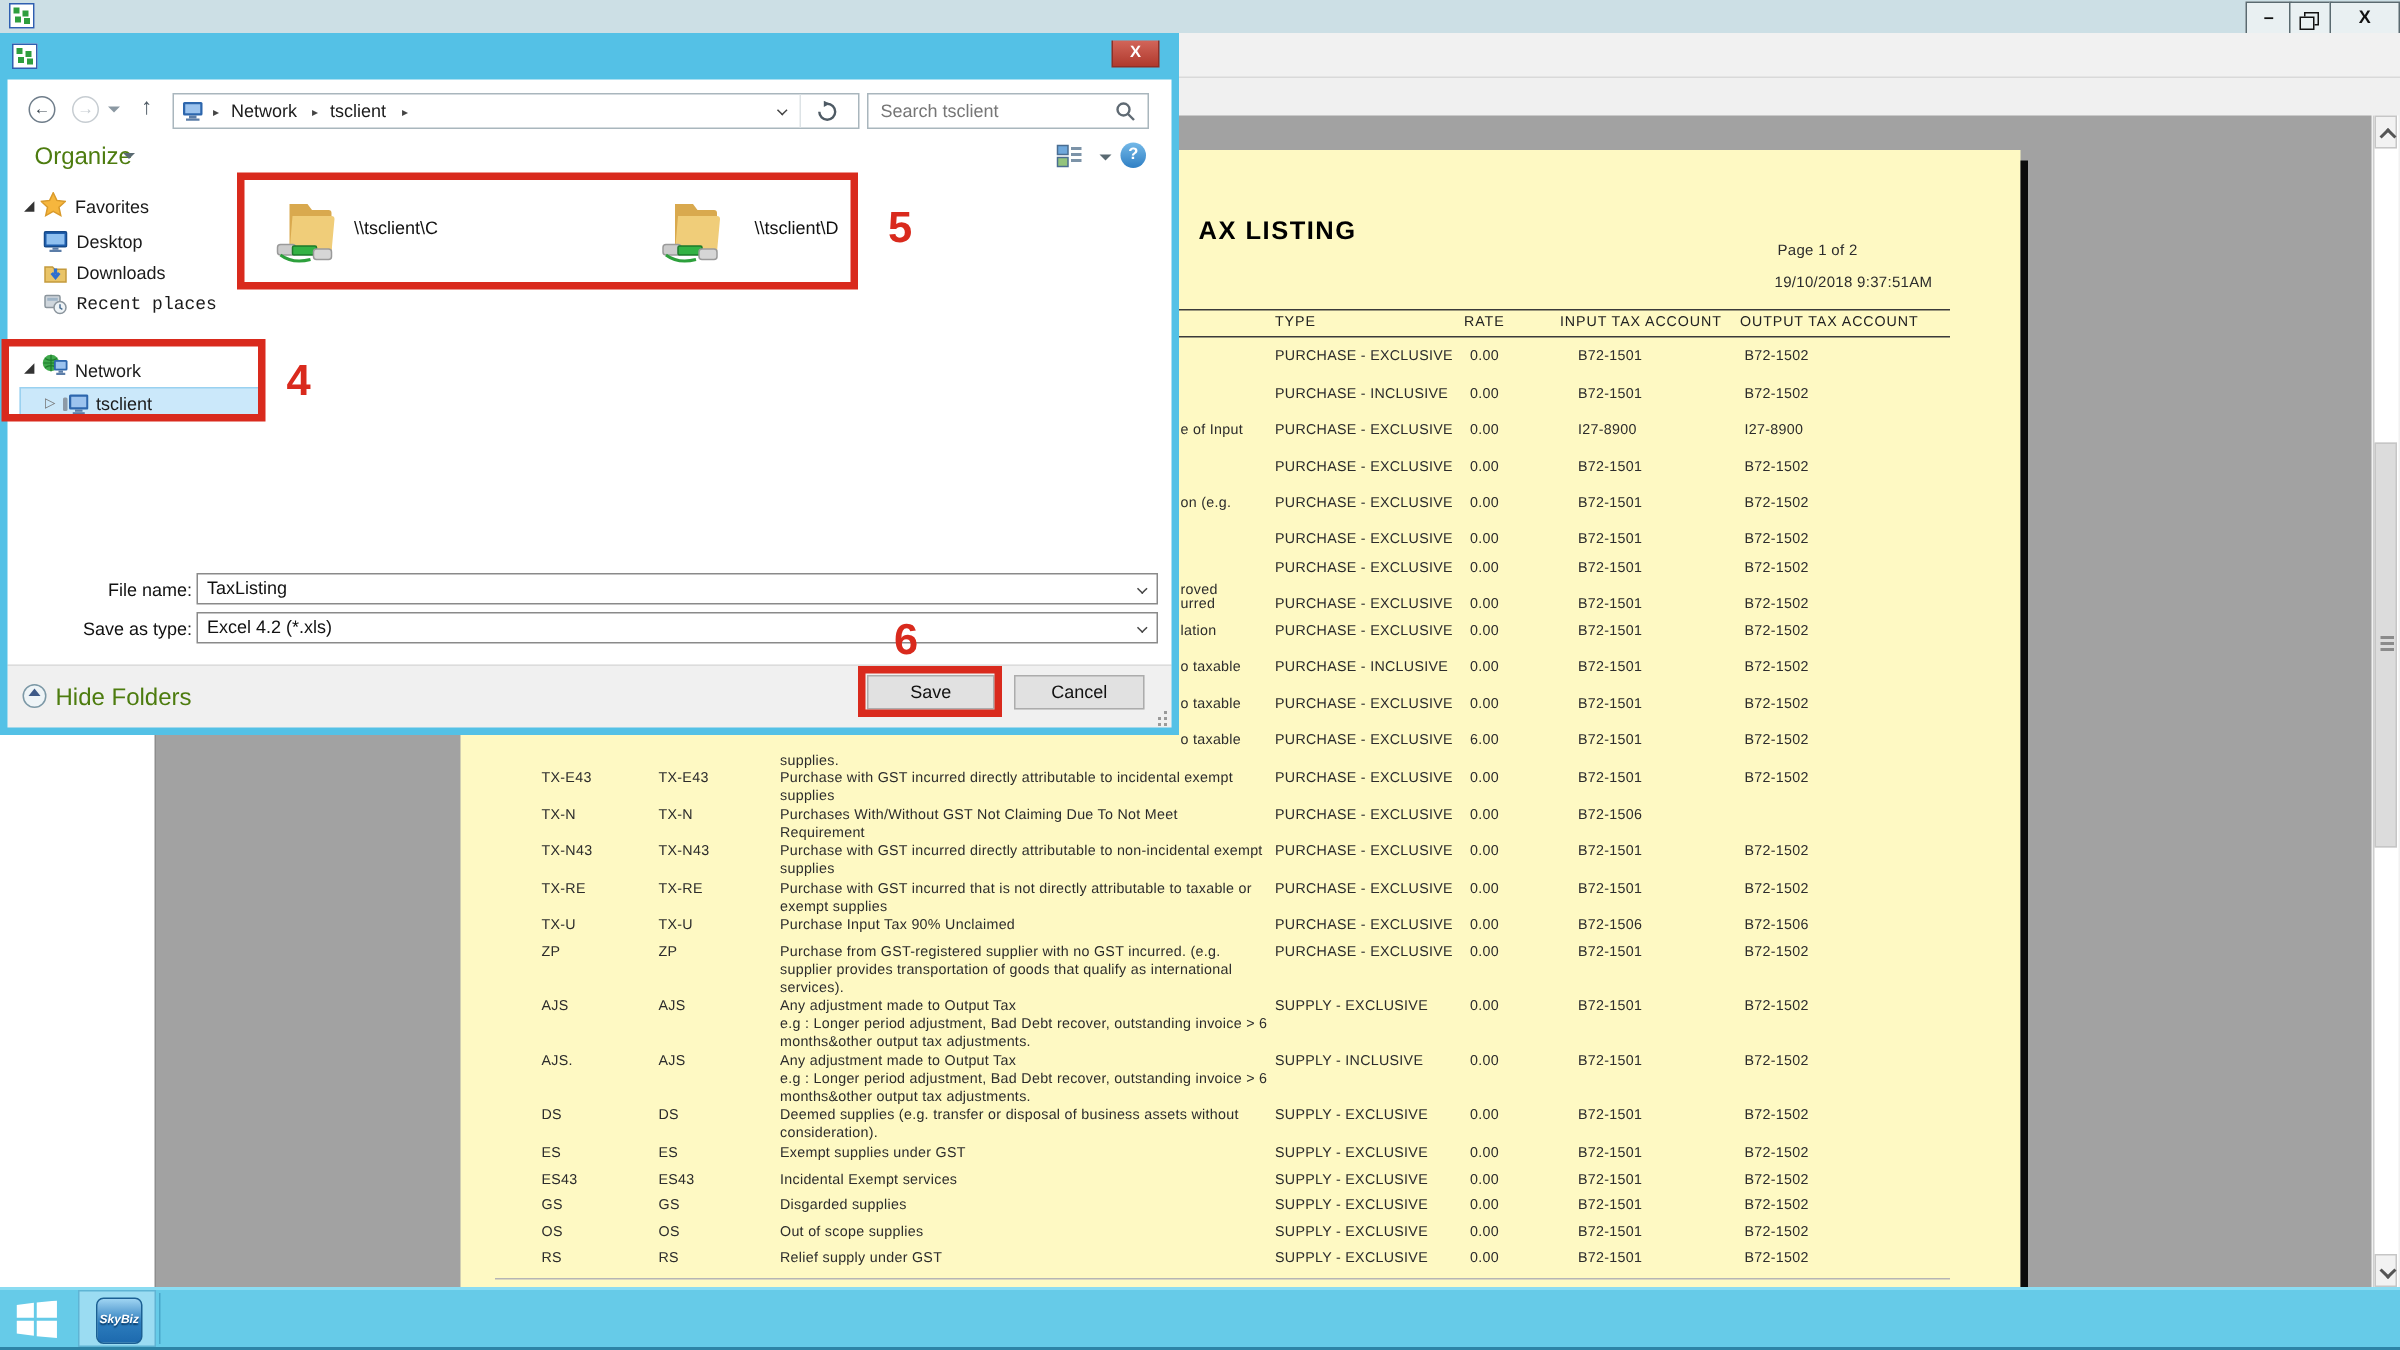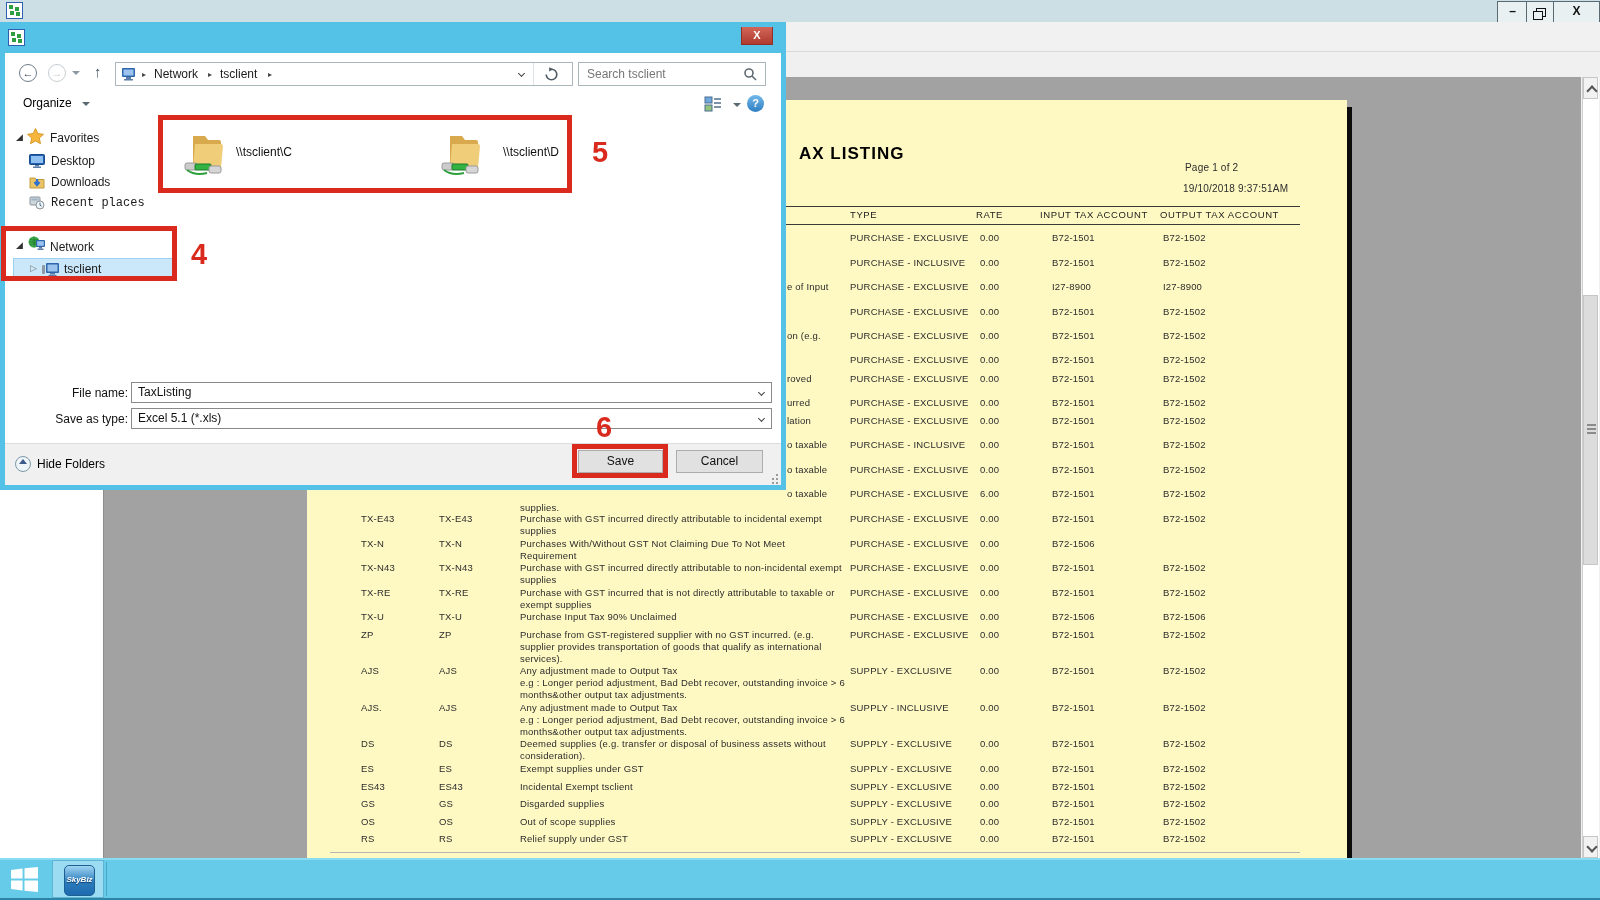--- a/index.html
+++ b/index.html
@@ -43,21 +43,21 @@
   #dlg-titlebar{left:0;top:0;width:786px;height:31px;background:#54c1e6;}
   #dlg-title{left:0;top:8px;width:786px;text-align:center;font-size:13px;color:#101010;}
   #dlg-close{left:741px;top:3px;width:32px;height:20px;background:linear-gradient(#d4685c,#b03a2e);
     border:1px solid #8f2f26;box-sizing:border-box;color:#fff;font-size:11px;font-weight:bold;text-align:center;line-height:18px;}
   .navcircle{width:18px;height:18px;border-radius:50%;box-sizing:border-box;text-align:center;font-size:11px;line-height:16px;}
   #addr-box{left:115px;top:40px;width:458px;height:24px;border:1px solid #a9b6bd;box-sizing:border-box;background:#fff;}
   #addr-divider{left:533px;top:41px;width:1px;height:22px;background:#dde3e6;}
   #search-box{left:578px;top:40px;width:188px;height:24px;border:1px solid #a9b6bd;box-sizing:border-box;background:#fff;}
   .crumb{font-size:12px;color:#1b1b1b;}
   .crumb-sep{font-size:8px;color:#444;}
-  .menu-label{font-size:12px;color:#000000;}
+  .menu-label{font-size:16px;color:#4d7c0f;}
   .caret{width:0;height:0;border-left:4px solid transparent;border-right:4px solid transparent;border-top:4px solid #5a6a72;}
   .side-label{font-size:12px;color:#1b1b1b;white-space:nowrap;}
   .file-label{font-size:12px;color:#111;white-space:nowrap;}
   #tsclient-row{left:13px;top:236px;width:163px;height:21px;background:#cbe8fa;border:1px solid #9ad1f0;box-sizing:border-box;}
   .fld-label{font-size:12px;color:#111;text-align:right;}
   .combo{border:1px solid #8a8a8a;background:#fff;box-sizing:border-box;height:21px;font-size:12px;line-height:19px;padding-left:6px;color:#111;}
   #dlg-footer{left:5px;top:421px;width:776px;height:42px;background:#f0f0f0;border-top:1px solid #dcdcdc;}
   .btn{background:#e1e1e1;border:1px solid #acacac;box-sizing:border-box;font-size:12px;color:#111;text-align:center;line-height:21px;}
   #hide-circle{width:16px;height:16px;border-radius:50%;border:1px solid #7c98a6;background:#eef4f7;box-sizing:border-box;}
   #grip-dots{width:10px;height:10px;}
@@ -136,21 +136,21 @@
           <div class="abs rpt" style="left: 745px; top: 0px;">B72-1501</div>
           <div class="abs rpt" style="left: 856px; top: 0px;">B72-1502</div>
         </div>
         <div class="abs" style="left: 0px; top: 254px; width: 1000px; height: 12px;">
           <div class="abs rpt" style="left: 543px; top: 0px;">PURCHASE - EXCLUSIVE</div>
           <div class="abs rpt" style="left: 673px; top: 0px;">0.00</div>
           <div class="abs rpt" style="left: 745px; top: 0px;">B72-1501</div>
           <div class="abs rpt" style="left: 856px; top: 0px;">B72-1502</div>
         </div>
         <div class="abs" style="left: 0px; top: 273px; width: 1000px; height: 12px;">
-          <div class="abs rpt" style="left: 480px; top: 0px;">roved</div>
+          <div class="abs rpt" style="left: 480px; top: 15px;">roved</div>
           <div class="abs rpt" style="left: 543px; top: 0px;">PURCHASE - EXCLUSIVE</div>
           <div class="abs rpt" style="left: 673px; top: 0px;">0.00</div>
           <div class="abs rpt" style="left: 745px; top: 0px;">B72-1501</div>
           <div class="abs rpt" style="left: 856px; top: 0px;">B72-1502</div>
         </div>
         <div class="abs" style="left: 0px; top: 297px; width: 1000px; height: 12px;">
           <div class="abs rpt" style="left: 480px; top: 0px;">urred</div>
           <div class="abs rpt" style="left: 543px; top: 0px;">PURCHASE - EXCLUSIVE</div>
           <div class="abs rpt" style="left: 673px; top: 0px;">0.00</div>
           <div class="abs rpt" style="left: 745px; top: 0px;">B72-1501</div>
@@ -281,21 +281,21 @@
           <div class="abs rpt" style="left: 132px; top: 0px;">ES</div>
           <div class="abs rpt" style="left: 213px; top: 0px;">Exempt supplies under GST</div>
           <div class="abs rpt" style="left: 543px; top: 0px;">SUPPLY - EXCLUSIVE</div>
           <div class="abs rpt" style="left: 673px; top: 0px;">0.00</div>
           <div class="abs rpt" style="left: 745px; top: 0px;">B72-1501</div>
           <div class="abs rpt" style="left: 856px; top: 0px;">B72-1502</div>
         </div>
         <div class="abs" style="left: 0px; top: 681px; width: 1000px; height: 12px;">
           <div class="abs rpt" style="left: 54px; top: 0px;">ES43</div>
           <div class="abs rpt" style="left: 132px; top: 0px;">ES43</div>
-          <div class="abs rpt" style="left: 213px; top: 0px;">Incidental Exempt tsclient</div>
+          <div class="abs rpt" style="left: 213px; top: 0px;">Incidental Exempt services</div>
           <div class="abs rpt" style="left: 543px; top: 0px;">SUPPLY - EXCLUSIVE</div>
           <div class="abs rpt" style="left: 673px; top: 0px;">0.00</div>
           <div class="abs rpt" style="left: 745px; top: 0px;">B72-1501</div>
           <div class="abs rpt" style="left: 856px; top: 0px;">B72-1502</div>
         </div>
         <div class="abs" style="left: 0px; top: 698px; width: 1000px; height: 12px;">
           <div class="abs rpt" style="left: 54px; top: 0px;">GS</div>
           <div class="abs rpt" style="left: 132px; top: 0px;">GS</div>
           <div class="abs rpt" style="left: 213px; top: 0px;">Disgarded supplies</div>
           <div class="abs rpt" style="left: 543px; top: 0px;">SUPPLY - EXCLUSIVE</div>
@@ -474,21 +474,21 @@
         </div>
       </div>
 
     <span class="abs fld-label" style="left:40px;top:364px;width:88px">File name:</span>
     <div class="abs combo" style="left:131px;top:360px;width:641px">
       <span>TaxListing</span>
       <span class="chev small" style="right:7px;top:7px;transform:rotate(45deg)"></span>
     </div>
     <span class="abs fld-label" style="left:40px;top:390px;width:88px">Save as type:</span>
     <div class="abs combo" style="left:131px;top:386px;width:641px">
-      <span>Excel 5.1 (*.xls)</span>
+      <span>Excel 4.2 (*.xls)</span>
       <span class="chev small" style="right:7px;top:7px;transform:rotate(45deg)"></span>
     </div>
 
     <div class="abs" id="dlg-footer"></div>
     <div class="abs" id="hide-circle" style="left:15px;top:434px">
       <span class="abs" style="left:3px;top:2px;width:0;height:0;border-left:4px solid transparent;border-right:4px solid transparent;border-bottom:5px solid #3e5a88"></span>
     </div>
     <span class="abs menu-label" style="left:37px;top:435px">Hide Folders</span>
     <div class="abs btn" style="left:578px;top:428px;width:85px;height:23px">Save</div>
     <div class="abs btn" style="left:676px;top:428px;width:87px;height:23px">Cancel</div>

